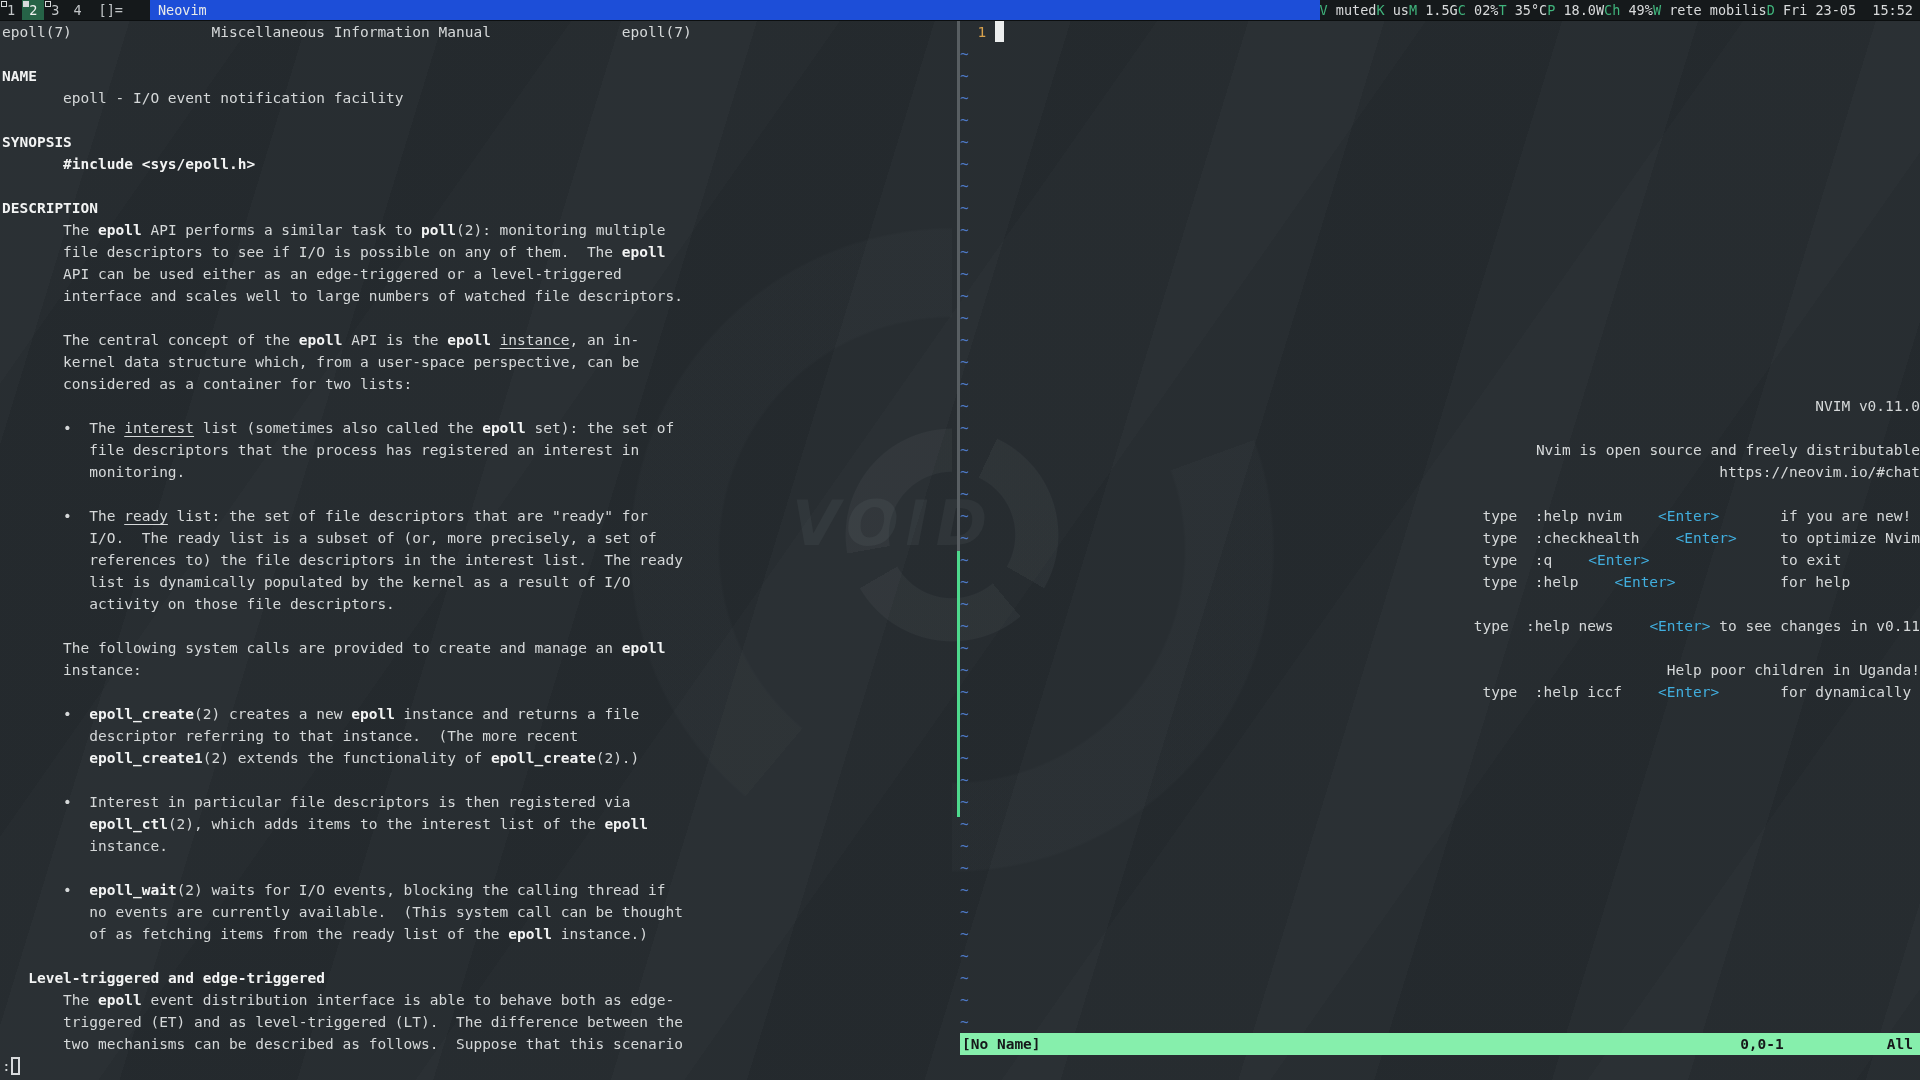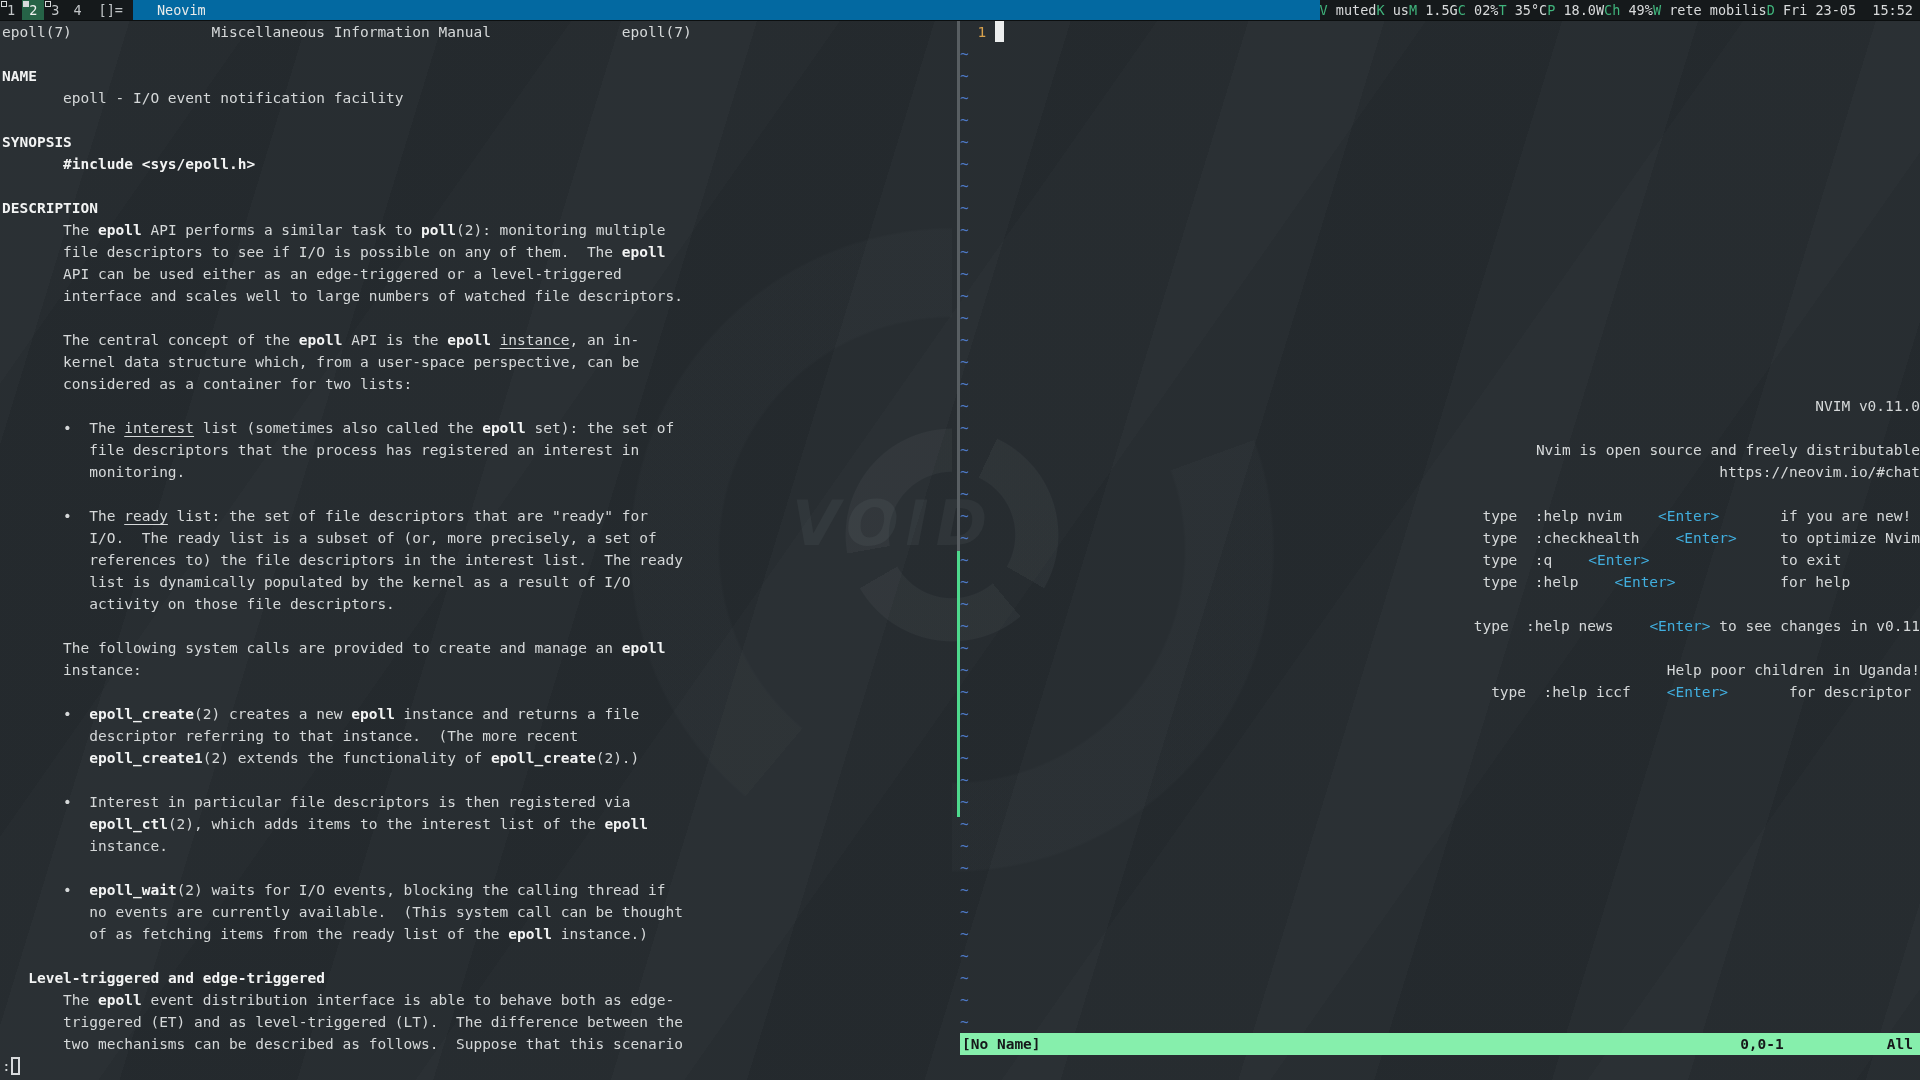--- a/index.html
+++ b/index.html
@@ -30,21 +30,21 @@
 
   
   .topbar{position:relative;display:flex;align-items:stretch;height:21px;background:#15191b;
     font-size:13.5px;line-height:21px;color:#c2c6c8;border-bottom:1px solid #0c0f10;box-sizing:border-box;}
   .tags{display:flex;}
   .tag{position:relative;padding:0 7px;color:#c2c6c8;}
   .tag.sel{background:#266347;color:#eef0ef;}
   .sq{position:absolute;left:1px;top:1px;width:4px;height:4px;border:1px solid #d7dadb;box-sizing:content-box;}
   .sq.filled{background:#d7dadb;}
   .layout{padding:0 10px;color:#c2c6c8;}
-  .wintitle{flex:1;background:#0369a1;color:#e9ebea;padding-left:24px;white-space:pre;}
+  .wintitle{flex:1;background:#1d4ed8;color:#e9ebea;padding-left:8px;white-space:pre;margin-left:17px;}
   .status{display:flex;padding-right:7px;background:#15191b;white-space:pre;}
   .mod .k{color:#40b47c;}
   .mod .v{color:#d9dbdc;}
 
   
   .content{display:flex;height:796px;position:relative;}
   .pane{position:relative;font-size:14.5px;line-height:22px;color:#d5d8d9;}
   .pane.left{width:957px;padding-left:2px;box-sizing:border-box;}
   .separator{width:3px;background:linear-gradient(to bottom,#585e62 0,#585e62 530px,#4ed98d 530px,#4ed98d 100%);}
   .pane.right{flex:1;}
@@ -120,21 +120,21 @@
         <div class="trow nrow"><span class="tilde">~</span><div class="intro"><span>https://neovim.io/#chat</span></div></div>
         <div class="trow nrow"><span class="tilde">~</span></div>
         <div class="trow nrow"><span class="tilde">~</span><div class="intro"><span>type  :help nvim</span><span class="enter">&lt;Enter&gt;</span><span>       if you are new! </span></div></div>
         <div class="trow nrow"><span class="tilde">~</span><div class="intro"><span>type  :checkhealth</span><span class="enter">&lt;Enter&gt;</span><span>     to optimize Nvim</span></div></div>
         <div class="trow nrow"><span class="tilde">~</span><div class="intro"><span>type  :q</span><span class="enter">&lt;Enter&gt;</span><span>               to exit         </span></div></div>
         <div class="trow nrow"><span class="tilde">~</span><div class="intro"><span>type  :help</span><span class="enter">&lt;Enter&gt;</span><span>            for help        </span></div></div>
         <div class="trow nrow"><span class="tilde">~</span></div>
         <div class="trow nrow"><span class="tilde">~</span><div class="intro"><span>type  :help news</span><span class="enter">&lt;Enter&gt;</span><span> to see changes in v0.11</span></div></div>
         <div class="trow nrow"><span class="tilde">~</span></div>
         <div class="trow nrow"><span class="tilde">~</span><div class="intro"><span>Help poor children in Uganda!</span></div></div>
-        <div class="trow nrow"><span class="tilde">~</span><div class="intro"><span>type  :help iccf</span><span class="enter">&lt;Enter&gt;</span><span>       for descriptor </span></div></div>
+        <div class="trow nrow"><span class="tilde">~</span><div class="intro"><span>type  :help iccf</span><span class="enter">&lt;Enter&gt;</span><span>       for dynamically </span></div></div>
         <div class="trow nrow"><span class="tilde">~</span></div>
         <div class="trow nrow"><span class="tilde">~</span></div>
         <div class="trow nrow"><span class="tilde">~</span></div>
         <div class="trow nrow"><span class="tilde">~</span></div>
         <div class="trow nrow"><span class="tilde">~</span></div>
         <div class="trow nrow"><span class="tilde">~</span></div>
         <div class="trow nrow"><span class="tilde">~</span></div>
         <div class="trow nrow"><span class="tilde">~</span></div>
         <div class="trow nrow"><span class="tilde">~</span></div>
         <div class="trow nrow"><span class="tilde">~</span></div>

